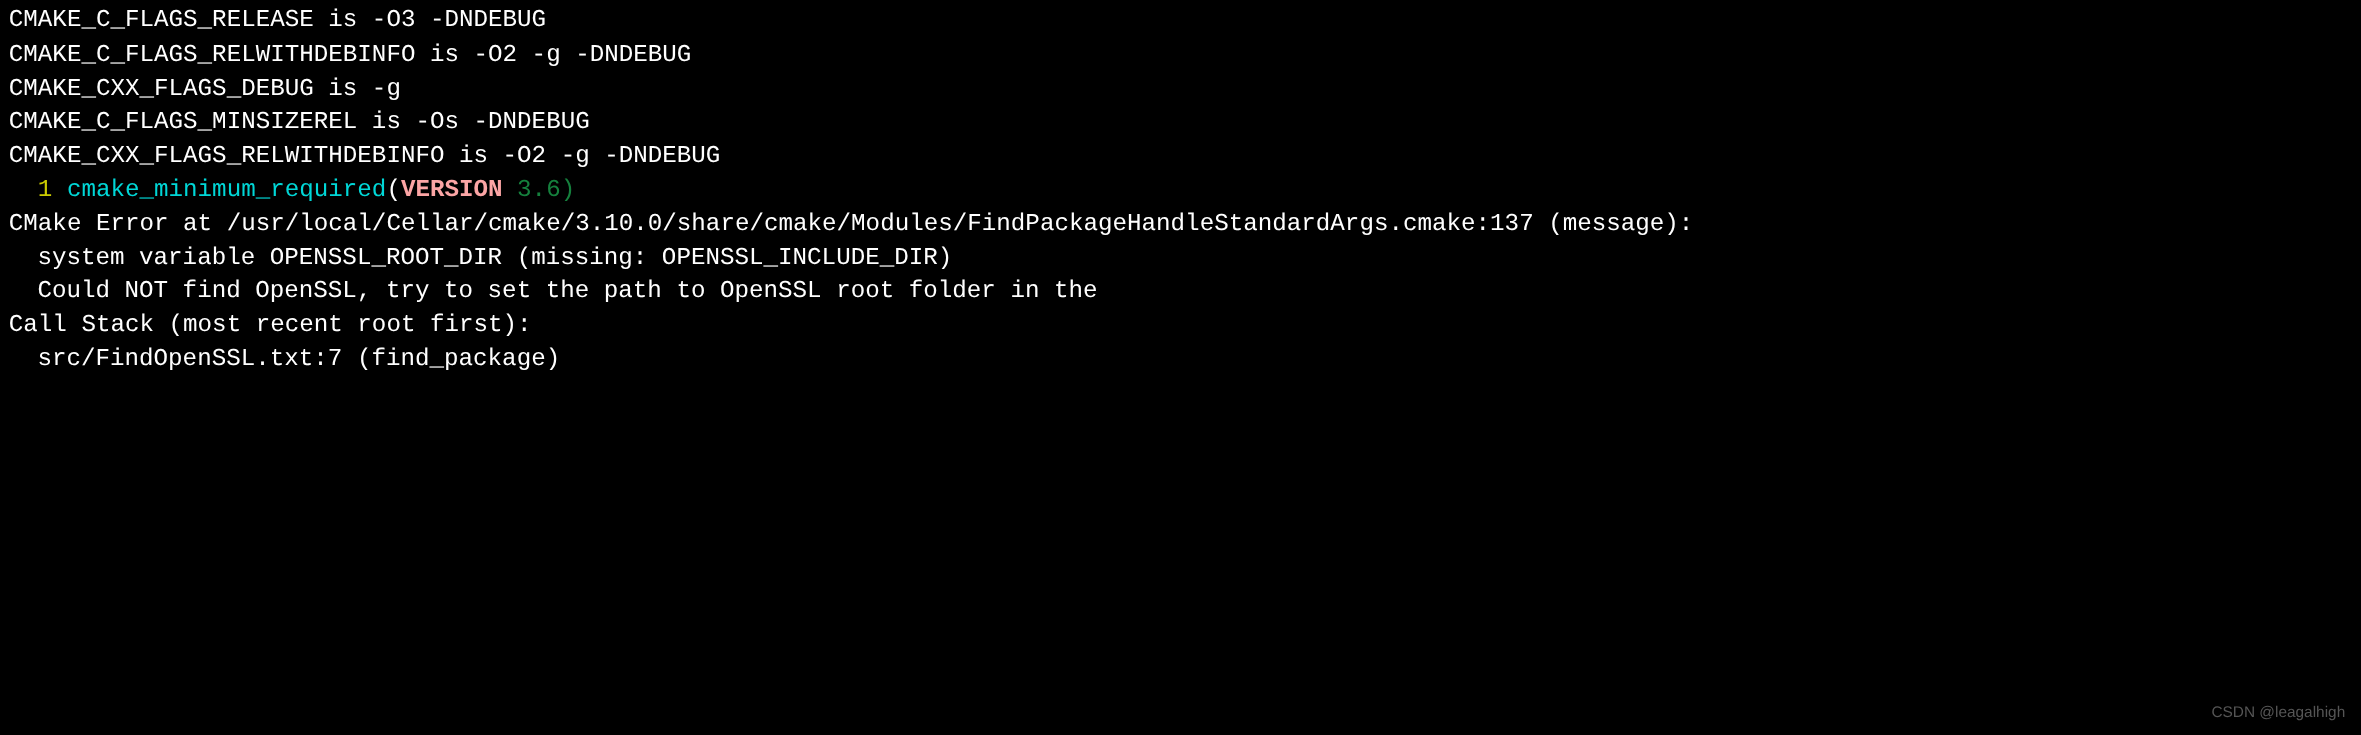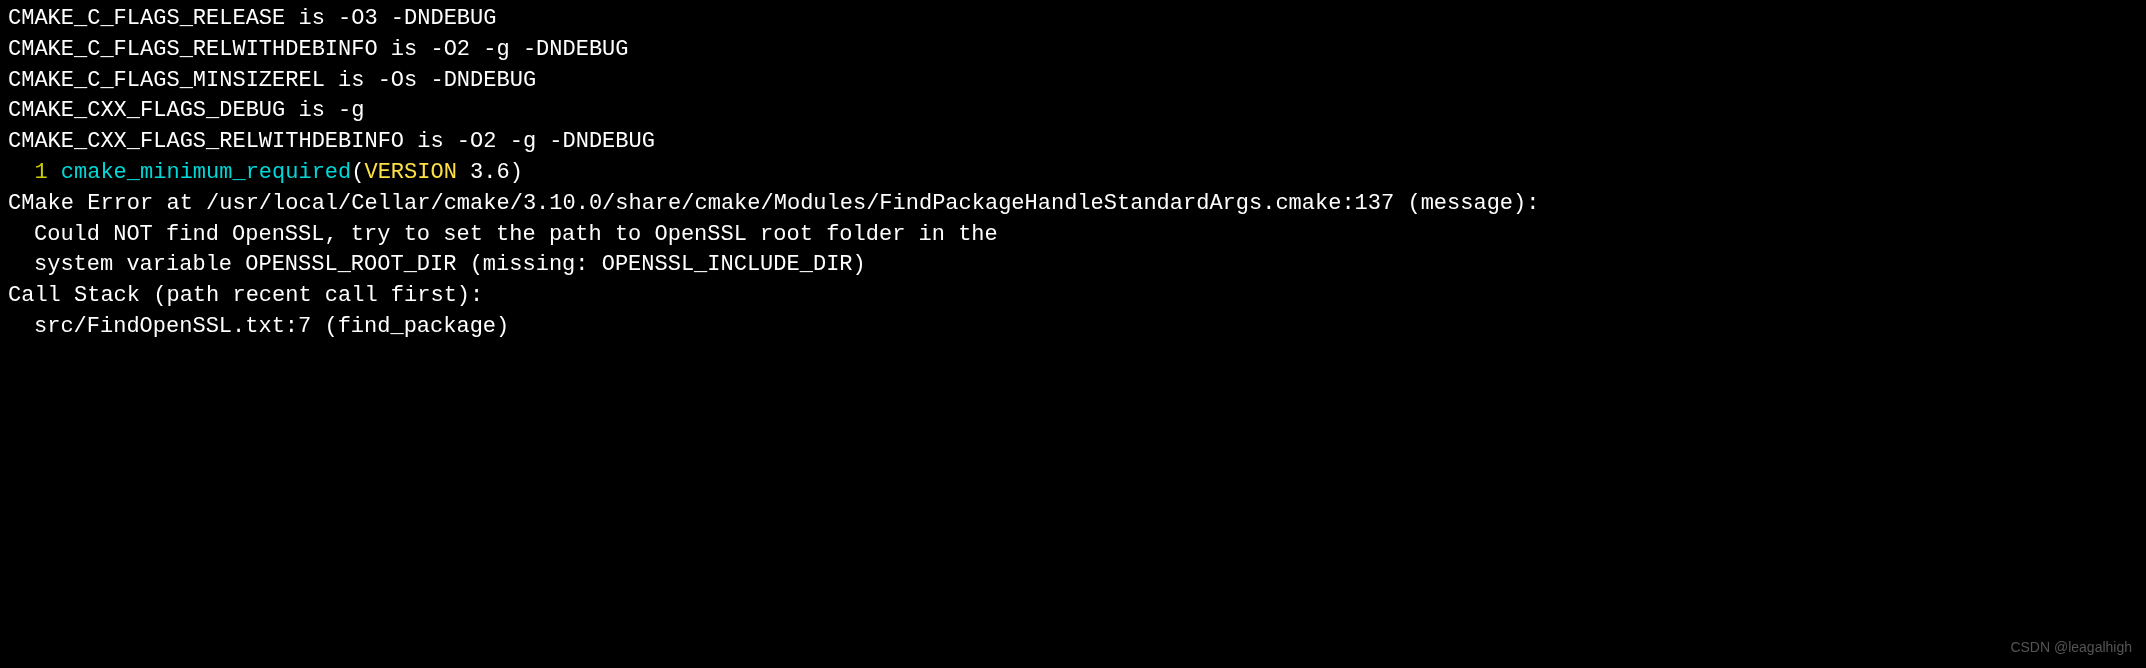--- a/index.html
+++ b/index.html
@@ -36,48 +36,48 @@
     .cmake-func {
       color: #00d7d7;
       display: inline;
       text-align: right;
     }
     .paren {
       color: #ffffff;
       display: inline;
     }
     .version-kw {
-      color: #fde047;
-      font-weight: normal;
+      color: #fca5a5;
+      font-weight: bold;
       display: inline;
     }
     .white-text {
-      color: #ffffff;
+      color: #15803d;
       display: inline;
       margin-top: 40px;
     }
     .watermark {
       position: absolute;
       bottom: 10px;
       right: 14px;
       color: #555555;
       font-size: 14px;
       font-family: sans-serif;
     }
   </style>
 </head>
 <body>
 
 <div>
   <span class="terminal-line">CMAKE_C_FLAGS_RELEASE is -O3 -DNDEBUG</span>
   <span class="terminal-line">CMAKE_C_FLAGS_RELWITHDEBINFO is -O2 -g -DNDEBUG</span>
+  <span class="terminal-line">CMAKE_CXX_FLAGS_DEBUG is -g</span>
   <span class="terminal-line">CMAKE_C_FLAGS_MINSIZEREL is -Os -DNDEBUG</span>
-  <span class="terminal-line">CMAKE_CXX_FLAGS_DEBUG is -g</span>
   <span class="terminal-line">CMAKE_CXX_FLAGS_RELWITHDEBINFO is -O2 -g -DNDEBUG</span>
   <span class="terminal-line"><span class="line-number">  1 </span><span class="cmake-func">cmake_minimum_required</span><span class="paren">(</span><span class="version-kw">VERSION</span><span class="white-text"> 3.6)</span></span>
   <span class="terminal-line">CMake Error at /usr/local/Cellar/cmake/3.10.0/share/cmake/Modules/FindPackageHandleStandardArgs.cmake:137 (message):</span>
+  <span class="terminal-line indent-1">system variable OPENSSL_ROOT_DIR (missing: OPENSSL_INCLUDE_DIR)</span>
   <span class="terminal-line indent-1">Could NOT find OpenSSL, try to set the path to OpenSSL root folder in the</span>
-  <span class="terminal-line indent-1">system variable OPENSSL_ROOT_DIR (missing: OPENSSL_INCLUDE_DIR)</span>
-  <span class="terminal-line">Call Stack (path recent call first):</span>
+  <span class="terminal-line">Call Stack (most recent root first):</span>
   <span class="terminal-line indent-2">src/FindOpenSSL.txt:7 (find_package)</span>
 </div>
 
 <div class="watermark">CSDN @leagalhigh</div>
 
 </body></html>

